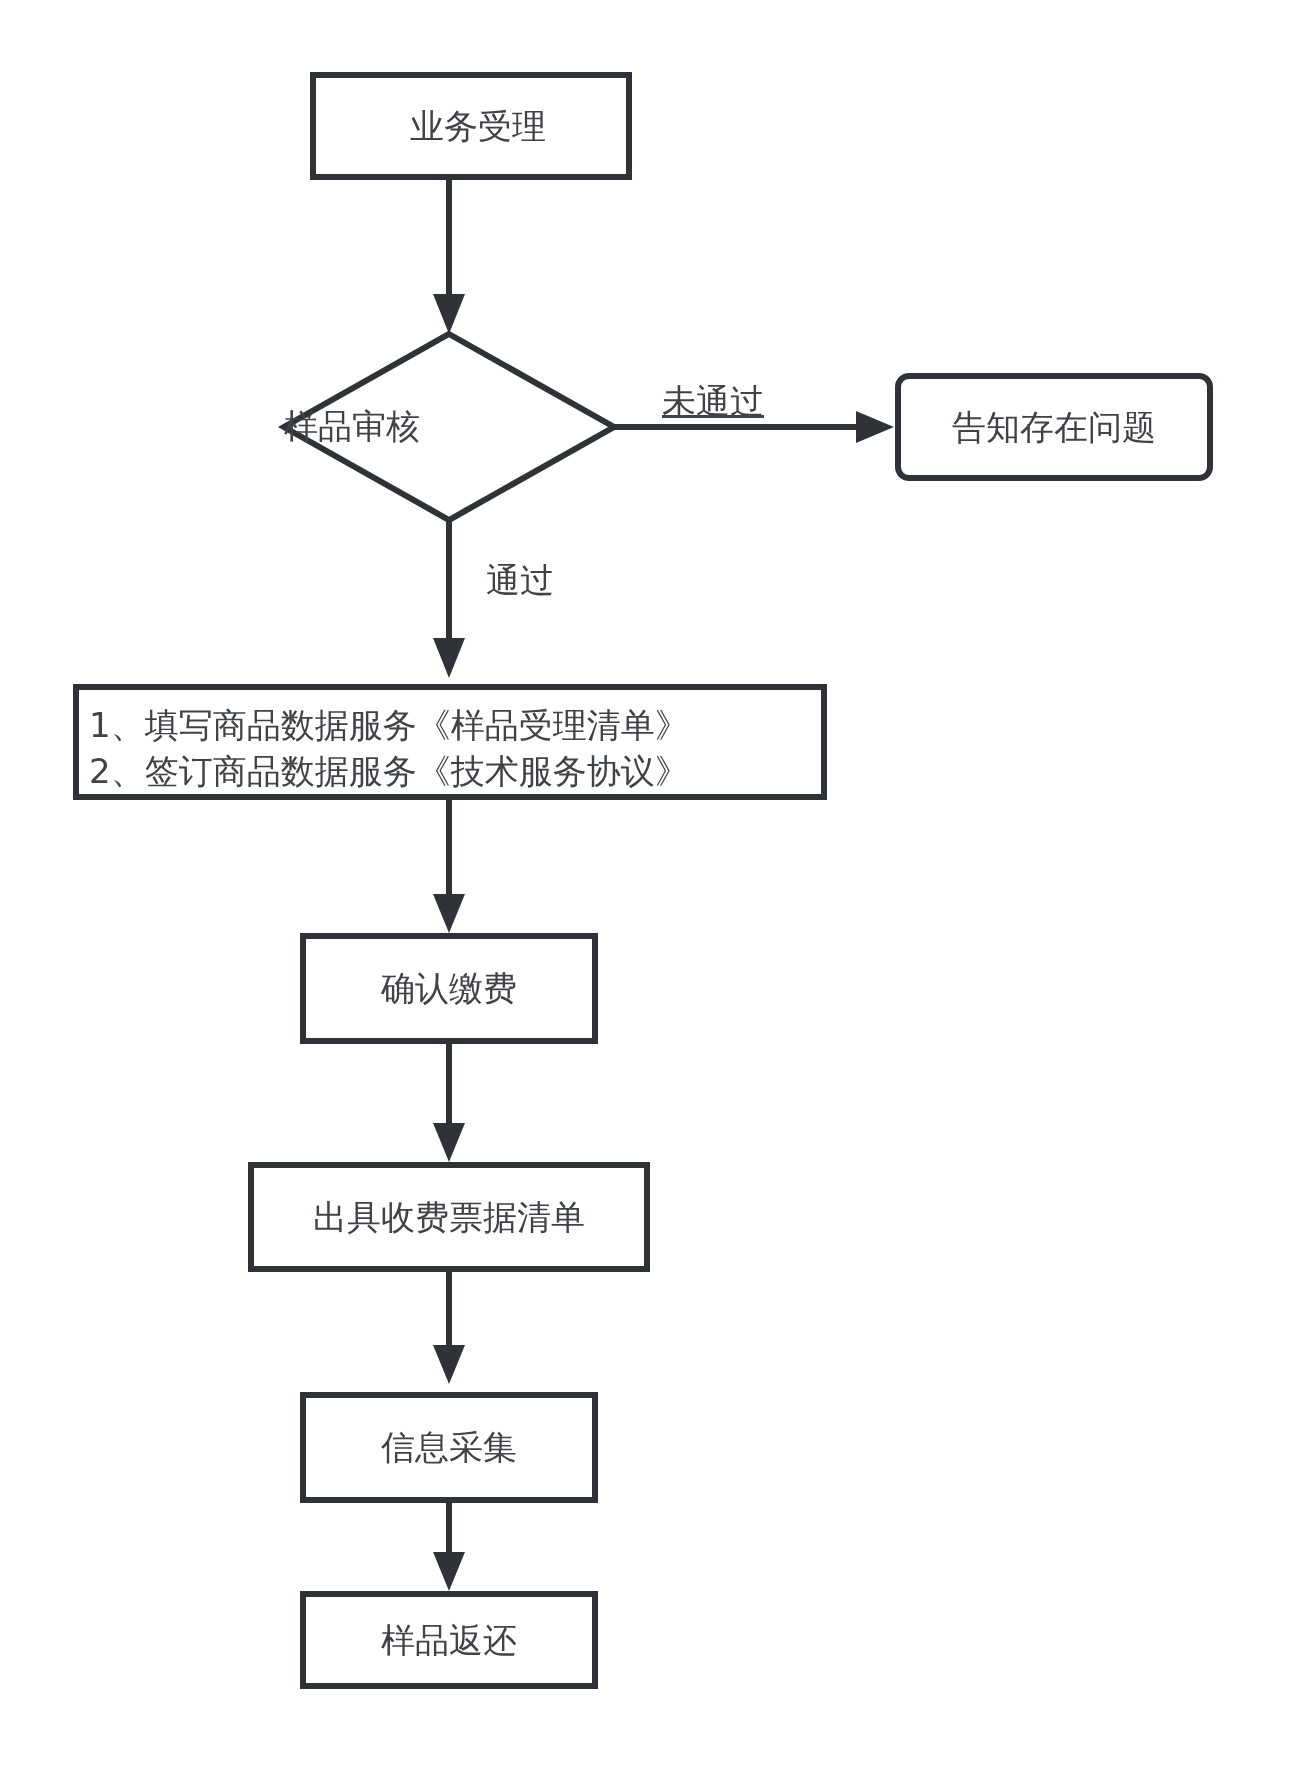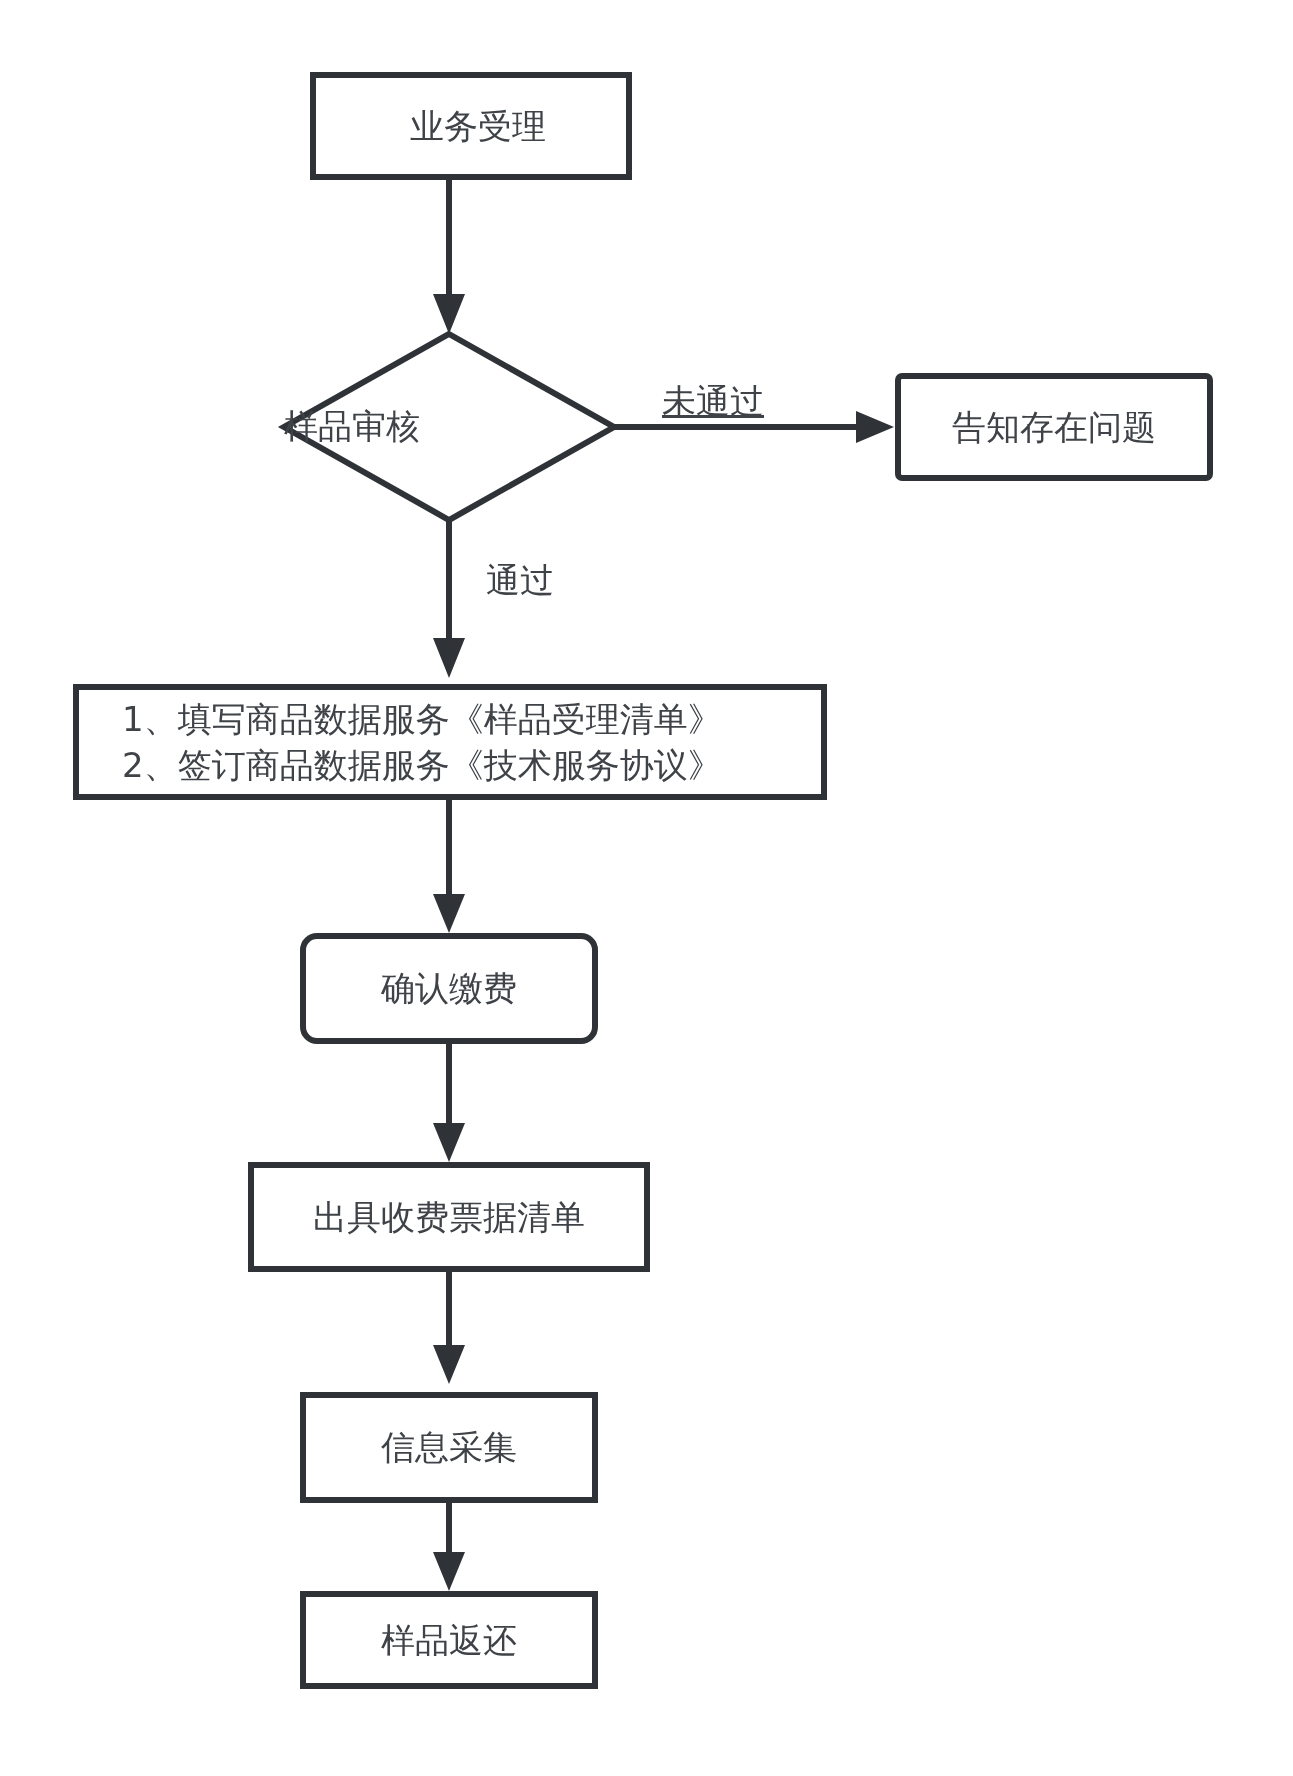--- a/index.html
+++ b/index.html
@@ -31,22 +31,22 @@
     align-items:center;
     justify-content:center;
     font-size:34px;
     line-height:1.3;
     white-space:nowrap;
   }
   .node--rounded{border-radius:14px;}
   .node--list{
     flex-direction:column;
     align-items:flex-start;
-    justify-content:center;
-    padding-left:43px;
+    justify-content:flex-end;
+    padding-left:10px;
     line-height:46px;
   }
   .diamond-label{
     position:absolute;
     left:284px;top:334px;width:330px;height:186px;
     display:flex;align-items:center;justify-content:flex-start;
     font-size:34px;
   }
   .edge-label{
     position:absolute;
@@ -95,34 +95,34 @@
   </div>
 
   <div class="diamond-label">
     <span>样品审核</span>
   </div>
 
   <div class="edge-label edge-label--not-passed">
     <span>未通过</span>
   </div>
 
-  <div class="node node--rounded" style="left:895px;top:373px;width:318px;height:108px;border-radius:7px;">
+  <div class="node node--rounded" style="left:895px;top:373px;width:318px;height:108px;">
     <span>告知存在问题</span>
   </div>
 
   <div class="edge-label edge-label--passed">
     <span>通过</span>
   </div>
 
   <div class="node node--list" style="left:73px;top:684px;width:754px;height:116px;">
     <div>1、填写商品数据服务《样品受理清单》</div>
     <div>2、签订商品数据服务《技术服务协议》</div>
   </div>
 
-  <div class="node" style="left:300px;top:933px;width:298px;height:111px;border-radius:17px;">
+  <div class="node" style="left:300px;top:933px;width:298px;height:111px;">
     <span>确认缴费</span>
   </div>
 
   <div class="node" style="left:248px;top:1162px;width:402px;height:110px;">
     <span>出具收费票据清单</span>
   </div>
 
   <div class="node" style="left:300px;top:1384px;width:298px;height:111px;margin-top:8px;">
     <span>信息采集</span>
   </div>

